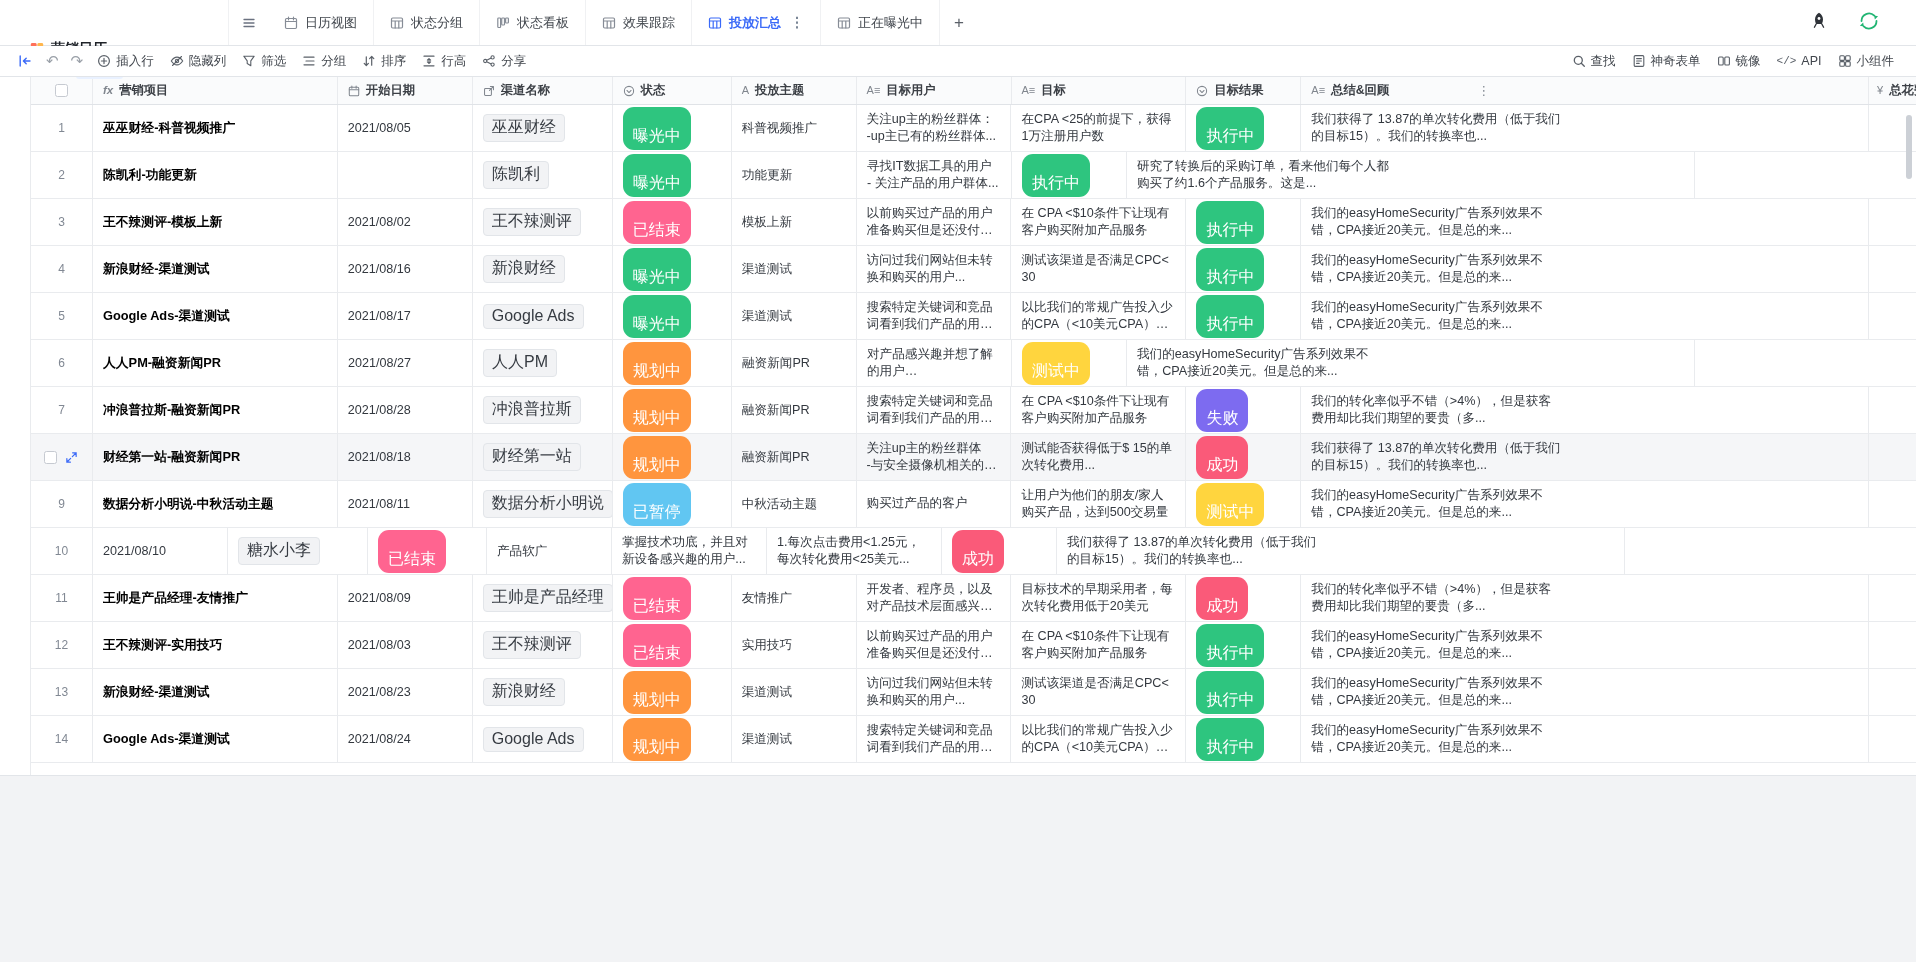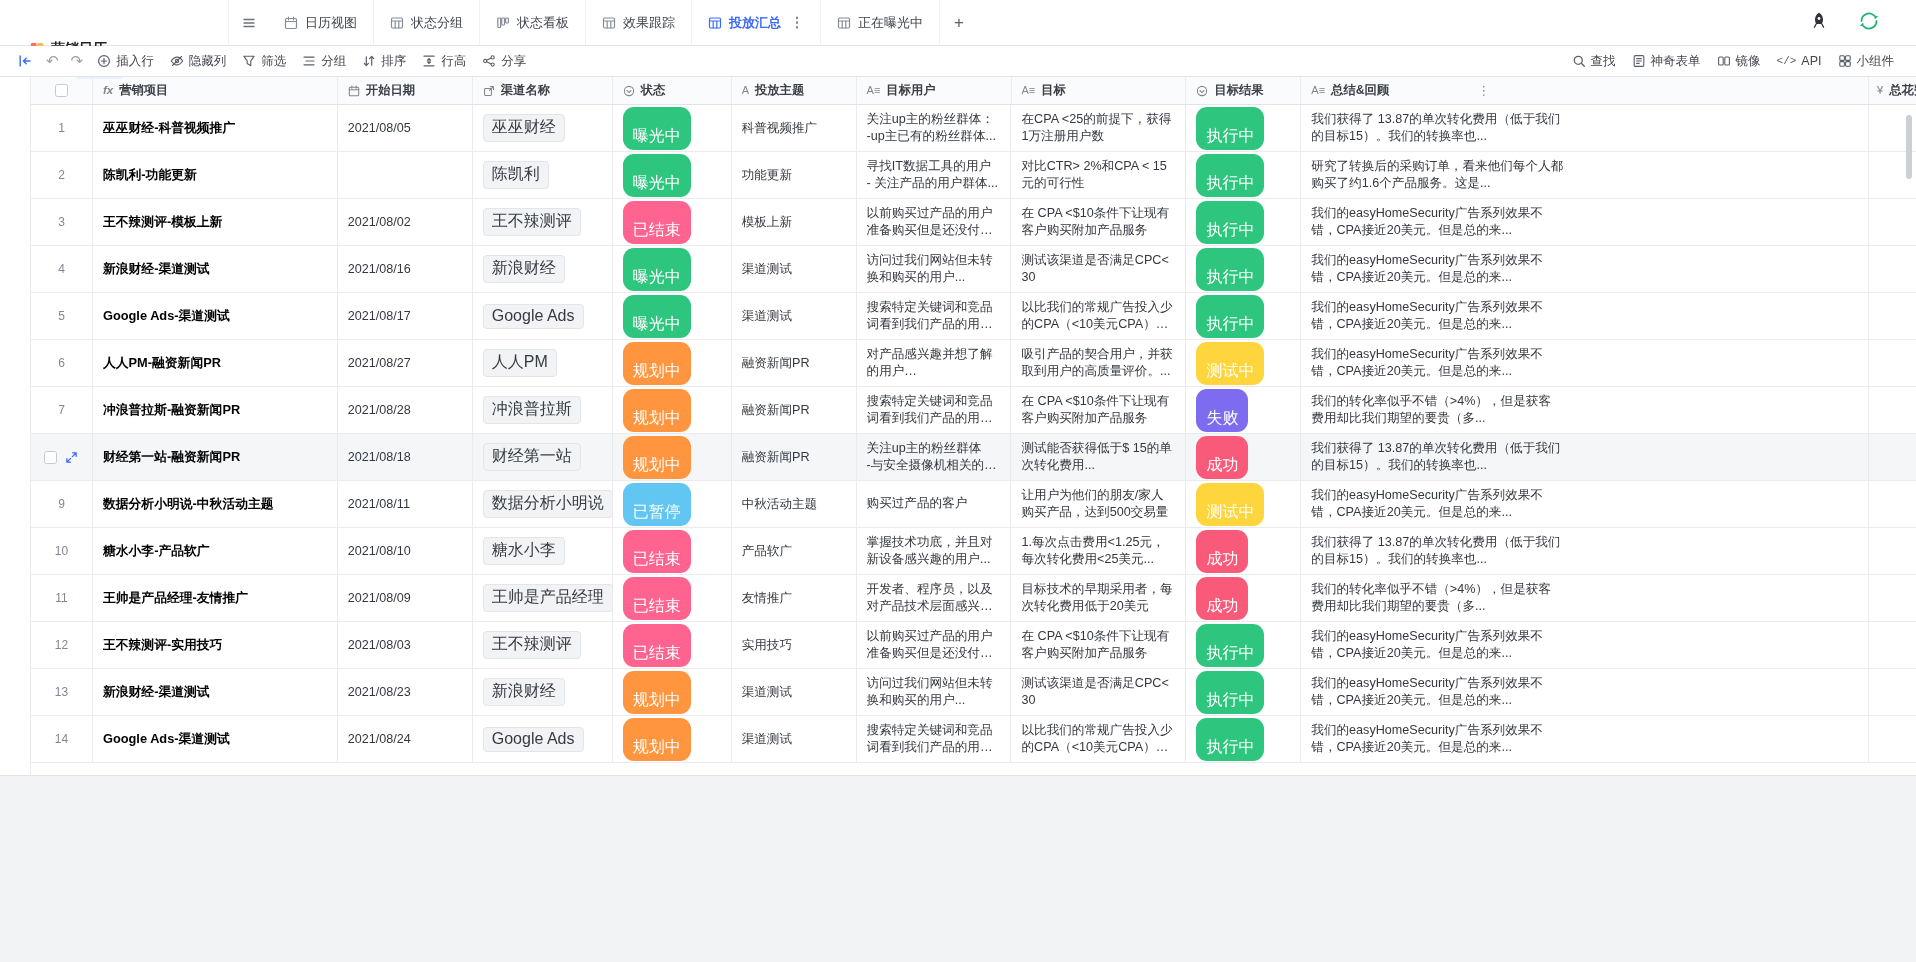--- a/index.html
+++ b/index.html
@@ -448,23 +448,20 @@
     <div class="cell c4" data-interactable="true">
               <span class="pill" data-interactable="false" style="background: rgb(46, 197, 127);">曝光中</span>
             </div>
     <div class="cell c5" data-interactable="true">
               <span data-interactable="false">功能更新</span>
             </div>
     <div class="cell c6" data-interactable="true">
               <span class="clamp2 ml" data-interactable="false">寻找IT数据工具的用户
 - 关注产品的用户群体...</span>
             </div>
-    <div class="cell c7" data-interactable="true">
-              <span class="clamp2" data-interactable="false">对比CTR&gt; 2%和CPA &lt; 15元的可行性</span>
-            </div>
     <div class="cell c8" data-interactable="true">
               <span class="pill" data-interactable="false" style="background: rgb(46, 197, 127);">执行中</span>
             </div>
     <div class="cell c9" data-interactable="true">
               <span class="clamp2 sumtext" data-interactable="false">研究了转换后的采购订单，看来他们每个人都购买了约1.6个产品服务。这是...</span>
             </div>
     <div class="cell c10" data-interactable="true"></div>
   </div>
           <div class="row" data-interactable="true">
     <div class="cell c0 numcell" data-interactable="true">
@@ -585,23 +582,20 @@
             </div>
     <div class="cell c4" data-interactable="true">
               <span class="pill" data-interactable="false" style="background: rgb(255, 149, 62);">规划中</span>
             </div>
     <div class="cell c5" data-interactable="true">
               <span data-interactable="false">融资新闻PR</span>
             </div>
     <div class="cell c6" data-interactable="true">
               <span class="clamp2 ml" data-interactable="false">对产品感兴趣并想了解的用户
 -针对相关产品（例如Dropca...</span>
-            </div>
-    <div class="cell c7" data-interactable="true">
-              <span class="clamp2" data-interactable="false">吸引产品的契合用户，并获取到用户的高质量评价。...</span>
             </div>
     <div class="cell c8" data-interactable="true">
               <span class="pill" data-interactable="false" style="background: rgb(255, 213, 62);">测试中</span>
             </div>
     <div class="cell c9" data-interactable="true">
               <span class="clamp2 sumtext" data-interactable="false">我们的easyHomeSecurity广告系列效果不错，CPA接近20美元。但是总的来...</span>
             </div>
     <div class="cell c10" data-interactable="true"></div>
   </div>
           <div class="row" data-interactable="true">
@@ -711,23 +705,20 @@
     <div class="cell c9" data-interactable="true">
               <span class="clamp2 sumtext" data-interactable="false">我们的easyHomeSecurity广告系列效果不错，CPA接近20美元。但是总的来...</span>
             </div>
     <div class="cell c10" data-interactable="true"></div>
   </div>
           <div class="row" data-interactable="true">
     <div class="cell c0 numcell" data-interactable="true">
 
       <span class="rownum" data-interactable="false">10</span>
     </div>
-    <div class="cell c1" data-interactable="true">
-              <span class="projtext" data-interactable="false">糖水小李-产品软广</span>
-            </div>
     <div class="cell c2" data-interactable="true">
               <span data-interactable="false">2021/08/10</span>
             </div>
     <div class="cell c3" data-interactable="true">
               <span class="tag" data-interactable="false">糖水小李</span>
             </div>
     <div class="cell c4" data-interactable="true">
               <span class="pill" data-interactable="false" style="background: rgb(255, 100, 144);">已结束</span>
             </div>
     <div class="cell c5" data-interactable="true">

